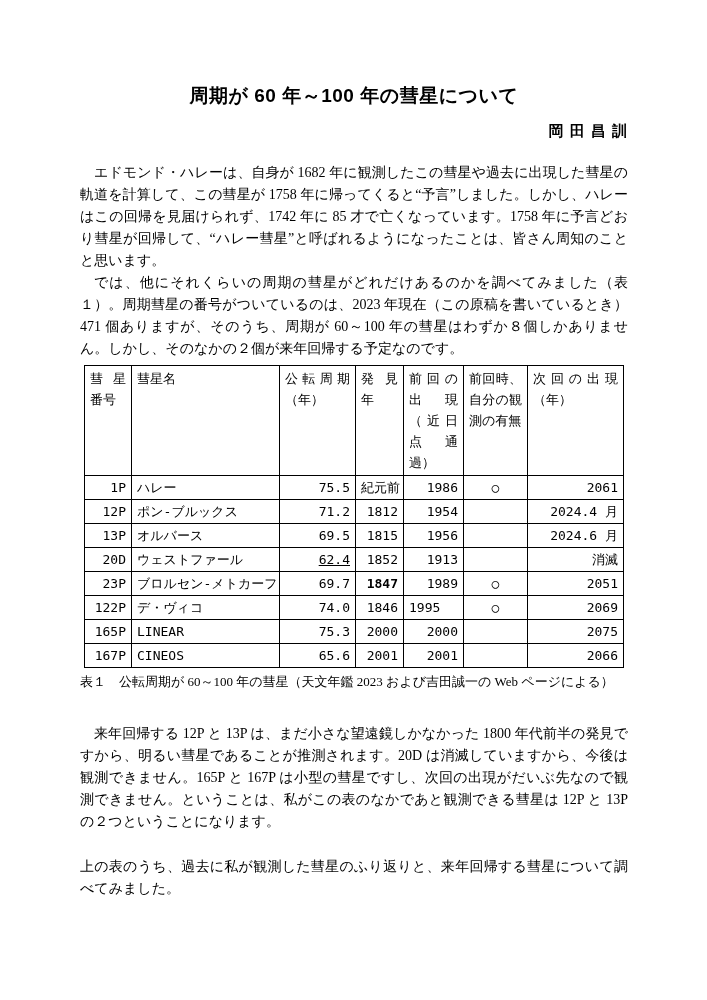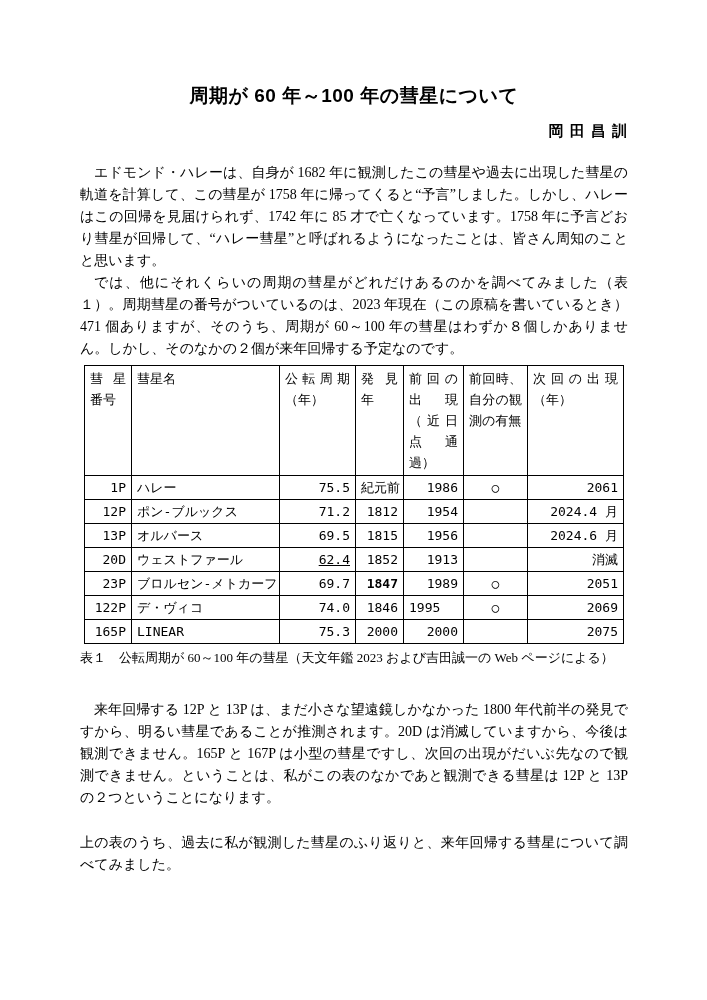--- a/index.html
+++ b/index.html
@@ -178,20 +178,29 @@
         </tr>
         <tr>
           <td style="text-align: right;">165P</td>
           <td style="text-align: left;">LINEAR</td>
           <td style="text-align: right;">75.3</td>
           <td style="text-align: right;">2000</td>
           <td style="text-align: right;">2000</td>
           <td style="text-align: center;"></td>
           <td style="text-align: right;">2075</td>
         </tr>
+        <tr>
+          <td style="text-align: right;">167P</td>
+          <td style="text-align: left;">CINEOS</td>
+          <td style="text-align: right;">65.6</td>
+          <td style="text-align: right;">2001</td>
+          <td style="text-align: right;">2001</td>
+          <td style="text-align: center;"></td>
+          <td style="text-align: right;">2066</td>
+        </tr>
       </tbody>
   </table>
 
   <div class="table-caption">表１　公転周期が 60～100 年の彗星（天文年鑑 2023 および吉田誠一の Web ページによる）</div>
 
   <div class="after-table">
     <p class="indent para-return">来年回帰する 12P と 13P は、まだ小さな望遠鏡しかなかった 1800 年代前半の発見ですから、明るい彗星であることが推測されます。20D は消滅していますから、今後は観測できません。165P と 167P は小型の彗星ですし、次回の出現がだいぶ先なので観測できません。ということは、私がこの表のなかであと観測できる彗星は 12P と 13P の２つということになります。</p>
     <p class="para-last">上の表のうち、過去に私が観測した彗星のふり返りと、来年回帰する彗星について調べてみました。</p>
   </div>
 

